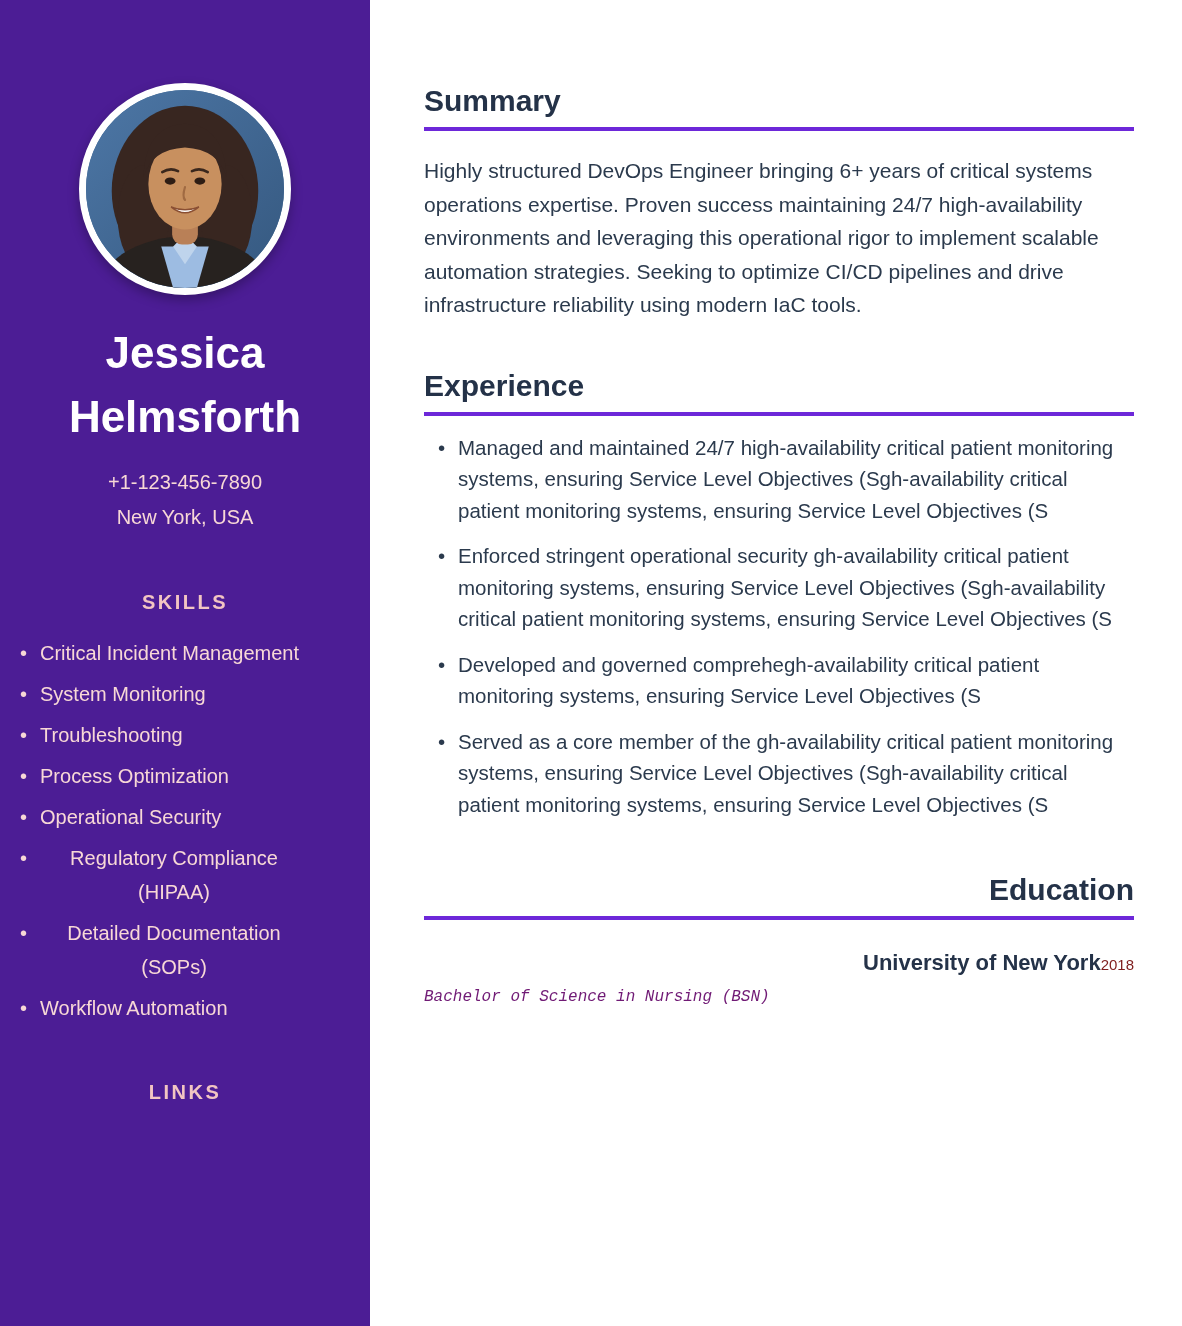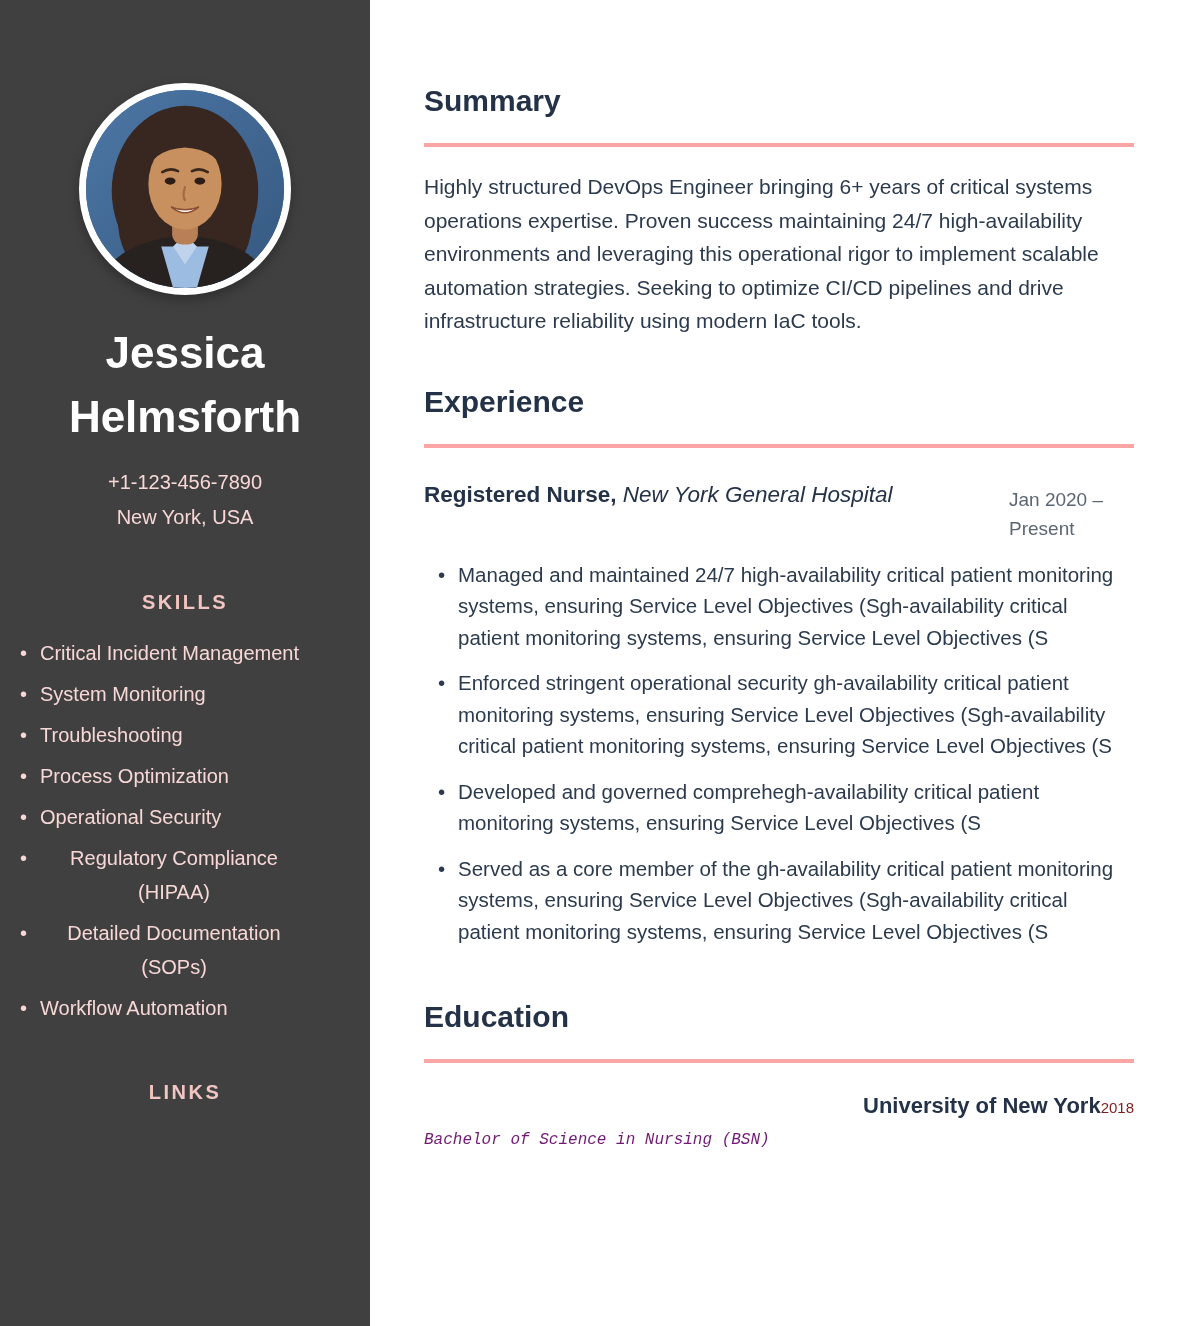--- a/index.html
+++ b/index.html
@@ -12,21 +12,21 @@
     overflow: hidden;
     color: #2b3a4d;
   }
   .page { display: flex; width: 1182px; height: 1326px; }
 
   
   .sidebar {
     width: 370px;
     min-width: 370px;
     height: 1326px;
-    background: #404040;
+    background: #4c1d95;
     text-align: center;
     overflow: hidden;
   }
   .photo-wrap {
     width: 212px;
     height: 212px;
     margin: 83px auto 0 auto;
     border-radius: 50%;
     border: 7px solid #ffffff;
     box-shadow: 0 5px 12px rgba(0,0,0,0.28);
@@ -79,22 +79,22 @@
   
   .main {
     flex: 1;
     padding: 83px 48px 0 54px;
   }
   .section-heading {
     font-size: 30px;
     line-height: 36px;
     font-weight: bold;
     color: #243248;
-    padding-bottom: 24px;
-    border-bottom: 4px solid #fca5a5;
+    padding-bottom: 8px;
+    border-bottom: 4px solid #6d28d9;
   }
   .section { margin: 0; }
   .summary-text {
     margin-top: 23px;
     font-size: 21px;
     line-height: 33.5px;
     color: #2b3a4d;
   }
   .section-experience .section-heading { margin-top: 46px; }
   .job-header {
@@ -128,21 +128,21 @@
     font-size: 20.5px;
     line-height: 31.5px;
     color: #2b3a4d;
     margin-bottom: 14px;
   }
   .bullets li::before {
     content: "\2022";
     position: absolute;
     left: 14px;
   }
-  .section-education .section-heading { margin-top: 52px; }
+  .section-education .section-heading { margin-top: 52px; text-align: right; }
   .edu-header {
     margin-top: 26px;
     display: flex;
     justify-content: flex-end;
     align-items: baseline;
   }
   .edu-name {
     font-size: 22px;
     line-height: 34px;
     font-weight: bold;
@@ -245,27 +245,20 @@
 
   <main class="main">
 
     <section class="section section-summary">
       <h2 class="section-heading">Summary</h2>
       <p class="summary-text">Highly structured DevOps Engineer bringing 6+ years of critical systems operations expertise. Proven success maintaining 24/7 high-availability environments and leveraging this operational rigor to implement scalable automation strategies. Seeking to optimize CI/CD pipelines and drive infrastructure reliability using modern IaC tools.</p>
     </section>
 
     <section class="section section-experience">
       <h2 class="section-heading">Experience</h2>
-      <div class="job-header">
-        <div class="job-title">
-          <span class="jt-bold">Registered Nurse,</span>
-          <span class="jt-italic">New York General Hospital</span>
-        </div>
-        <div class="job-dates">Jan 2020 – Present</div>
-      </div>
       <ul class="bullets">
         <li>Managed and maintained 24/7 high-availability critical patient monitoring systems, ensuring Service Level Objectives (Sgh-availability critical patient monitoring systems, ensuring Service Level Objectives (S</li>
         <li>Enforced stringent operational security gh-availability critical patient monitoring systems, ensuring Service Level Objectives (Sgh-availability critical patient monitoring systems, ensuring Service Level Objectives (S</li>
         <li>Developed and governed comprehegh-availability critical patient monitoring systems, ensuring Service Level Objectives (S</li>
         <li>Served as a core member of the gh-availability critical patient monitoring systems, ensuring Service Level Objectives (Sgh-availability critical patient monitoring systems, ensuring Service Level Objectives (S</li>
       </ul>
     </section>
 
     <section class="section section-education">
       <h2 class="section-heading">Education</h2>

